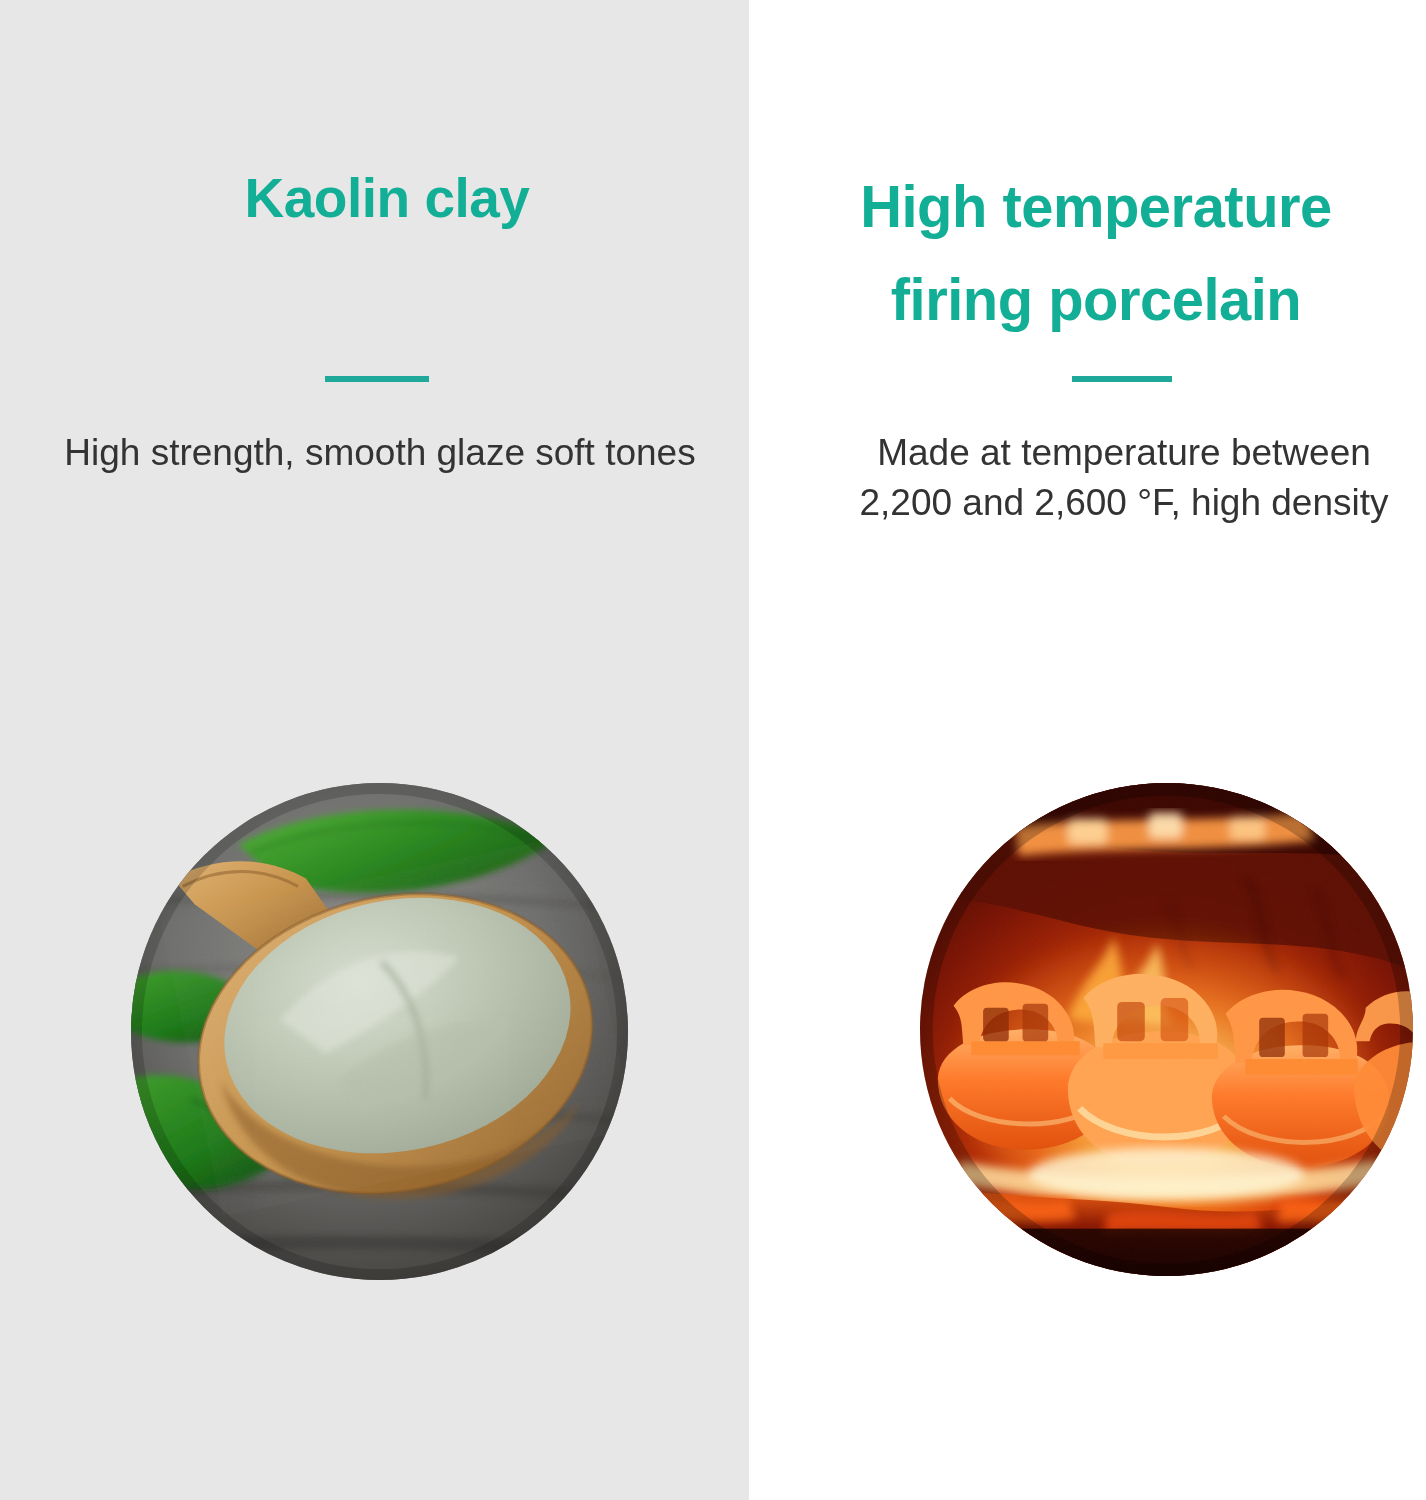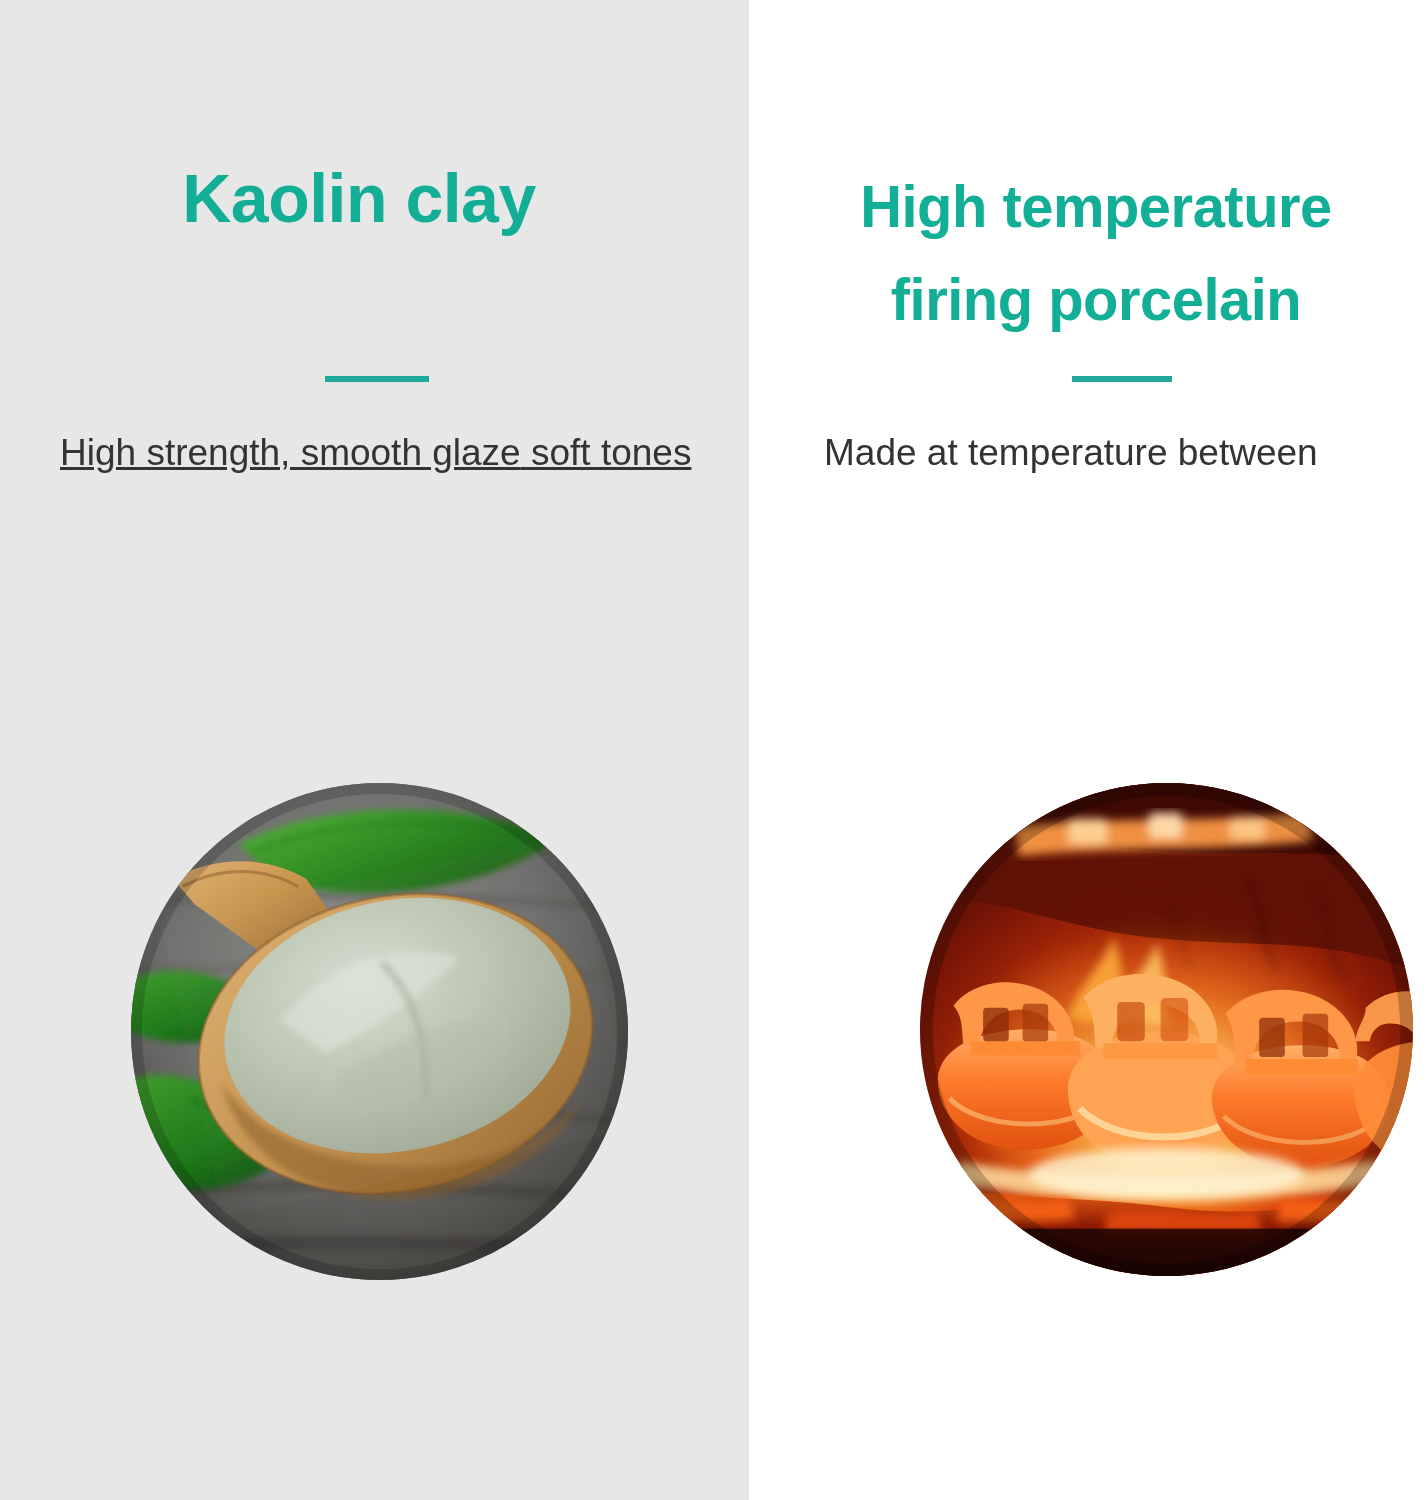--- a/index.html
+++ b/index.html
@@ -38,24 +38,24 @@
 
   
   .heading {
     position: absolute;
     text-align: center;
     color: #13ae96;
     font-weight: bold;
     letter-spacing: -0.5px;
   }
   .heading-left {
-    left: 44px;
+    left: 72px;
     top: 162px;
     width: 630px;
-    font-size: 68px;
+    font-size: 55px;
     line-height: 72px;
   }
   .heading-right {
     left: 770px;
     top: 160px;
     width: 652px;
     font-size: 60px;
     line-height: 93px;
     transform: scaleX(0.965);
     transform-origin: center top;
@@ -82,30 +82,29 @@
   .body-copy {
     position: absolute;
     color: #333333;
     font-size: 37px;
     line-height: 50px;
   }
   .body-left {
     left: 60px;
     top: 428px;
     width: 640px;
-    text-align: left;
-    text-decoration: underline;
+    text-align: center;
   }
   .body-right {
     left: 824px;
     top: 428px;
     width: 600px;
     text-align: left;
   }
-  .body-right .line { display: block; white-space: nowrap; }
+  .body-right .line { display: block; white-space: nowrap; text-align: center; }
 
   
   .photo {
     position: absolute;
     border-radius: 50%;
     overflow: hidden;
   }
   .photo-clay {
     left: 131px;
     top: 783px;
@@ -224,20 +223,21 @@
 
   <div class="heading heading-right">
     <div>High temperature</div>
     <div>firing porcelain</div>
   </div>
 
   <div class="rule rule-right"></div>
 
   <div class="body-copy body-right">
     <span class="line">Made at temperature between</span>
+    <span class="line">2,200 and 2,600 °F, high density</span>
   </div>
 
   <div class="photo photo-kiln">
     <svg viewBox="0 0 500 500" preserveAspectRatio="xMidYMid slice" aria-hidden="true">
       <defs>
         <radialGradient id="kilnBg" cx="50%" cy="72%" r="82%">
           <stop offset="0%" stop-color="#ff9a2e"></stop>
           <stop offset="32%" stop-color="#d93c07"></stop>
           <stop offset="68%" stop-color="#7d1505"></stop>
           <stop offset="100%" stop-color="#2a0502"></stop>

